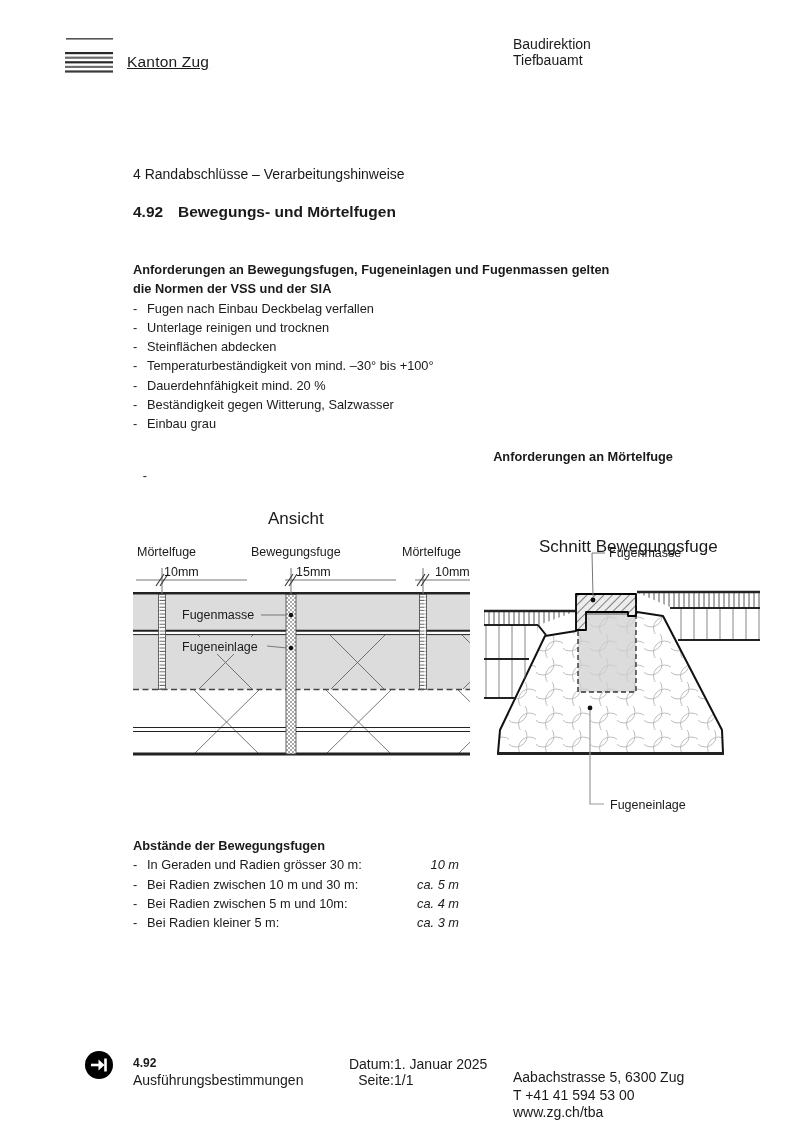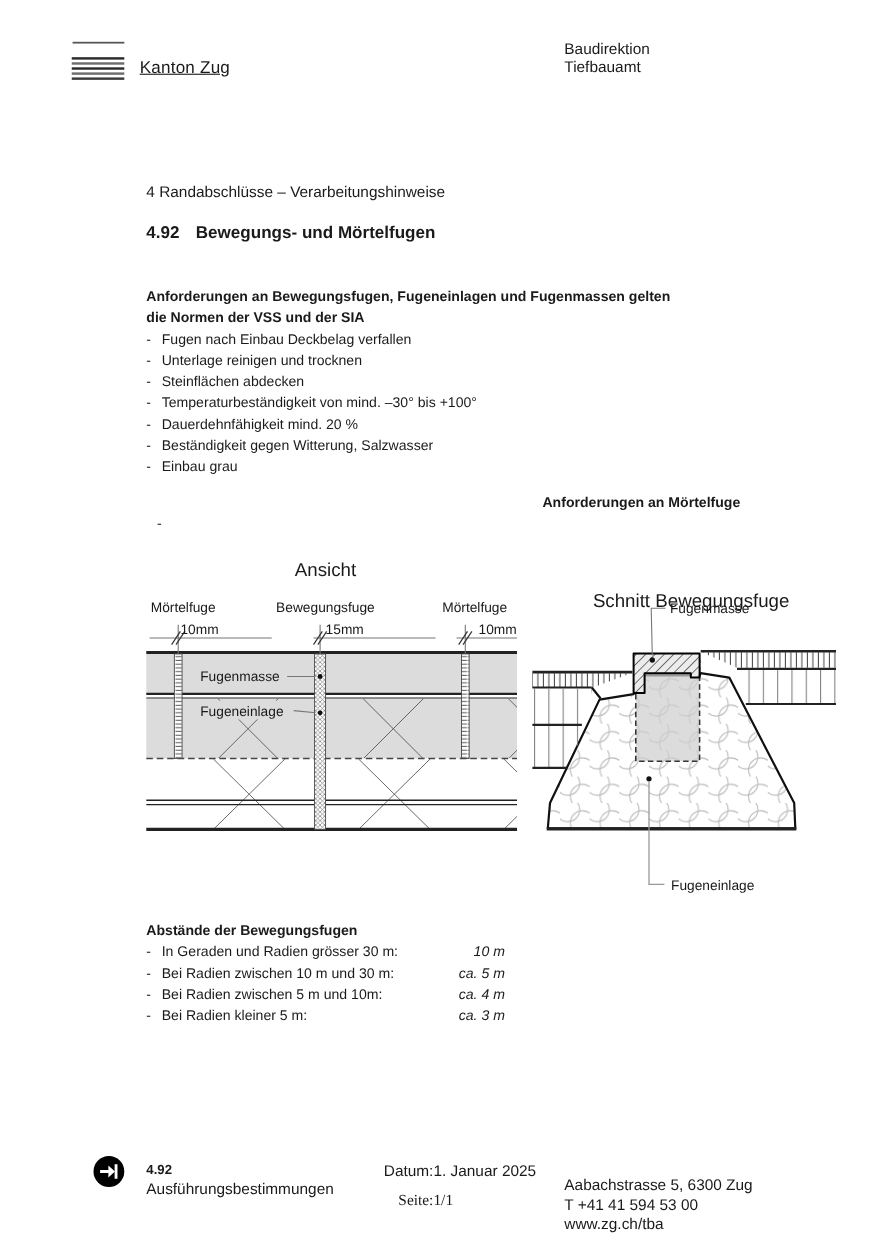--- a/index.html
+++ b/index.html
@@ -278,21 +278,21 @@
   </div>
   <div class="abs" style="left:133px;top:1054px;">
     <div style="font-size:12px;font-weight:bold;line-height:18px;">4.92</div>
     <div class="small">Ausführungsbestimmungen</div>
   </div>
   <div class="abs small" style="left:346px;top:1056px;text-align:right;">
     <div style="display:flex;">
       <span style="width:48px;">Datum:</span>
       <span>1. Januar 2025</span>
     </div>
-    <div style="display:flex;margin-top:12px;font-family:Liberation Serif, serif;">
+    <div style="display:flex;margin-top:0;">
       <span style="width:48px;">Seite:</span>
       <span>1/1</span>
     </div>
   </div>
   <div class="abs small" style="left:513px;top:1041px;line-height:17.5px;margin-top:28px;">
     <div>Aabachstrasse 5, 6300 Zug</div>
     <div>T +41 41 594 53 00</div>
     <div>www.zg.ch/tba</div>
   </div>
 

